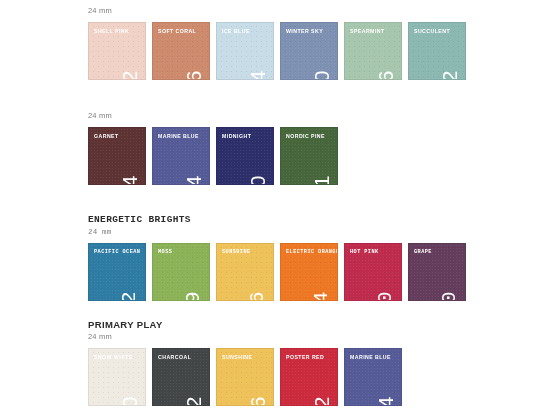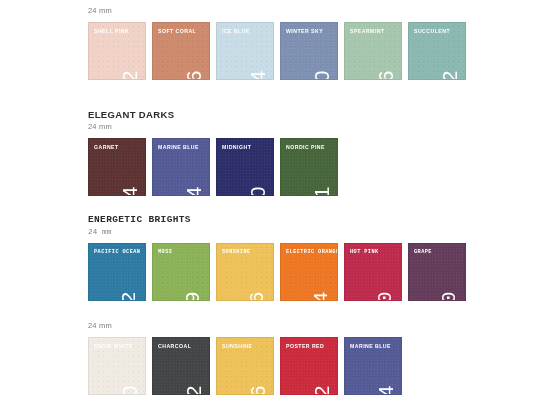--- a/index.html
+++ b/index.html
@@ -146,21 +146,20 @@
       <div class="swatch" style="background: rgb(140, 184, 178);">
         <span class="swatch-name" style="color: rgb(255, 255, 255);">SUCCULENT</span>
         <span class="swatch-code-wrap">
             <span class="swatch-code" style="color: rgb(255, 255, 255);">712</span>
           </span>
       </div>
     </div>
   </div>
 
   <div class="section" style="top:109px;">
-    <div class="section-heading">ELEGANT DARKS</div>
     <div class="section-subtitle">24 mm</div>
     <div class="swatch-row">
       <div class="swatch" style="background: rgb(93, 52, 51);">
         <span class="swatch-name" style="color: rgb(255, 255, 255);">GARNET</span>
         <span class="swatch-code-wrap">
             <span class="swatch-code" style="color: rgb(255, 255, 255);">724</span>
           </span>
       </div>
       <div class="swatch" style="background: rgb(85, 91, 151);">
         <span class="swatch-name" style="color: rgb(255, 255, 255);">MARINE BLUE</span>
@@ -220,20 +219,21 @@
       <div class="swatch" style="background: rgb(101, 61, 92);">
         <span class="swatch-name" style="color: rgb(255, 255, 255);">GRAPE</span>
         <span class="swatch-code-wrap">
             <span class="swatch-code" style="color: rgb(255, 255, 255);">540</span>
           </span>
       </div>
     </div>
   </div>
 
   <div class="section" style="top:319px;">
+    <div class="section-heading">PRIMARY PLAY</div>
     <div class="section-subtitle">24 mm</div>
     <div class="swatch-row">
       <div class="swatch" style="background: rgb(239, 234, 226);">
         <span class="swatch-name" style="color: rgb(255, 255, 255);">SNOW WHITE</span>
         <span class="swatch-code-wrap">
             <span class="swatch-code" style="color: rgb(255, 255, 255);">500</span>
           </span>
       </div>
       <div class="swatch" style="background: rgb(67, 70, 71);">
         <span class="swatch-name" style="color: rgb(255, 255, 255);">CHARCOAL</span>

